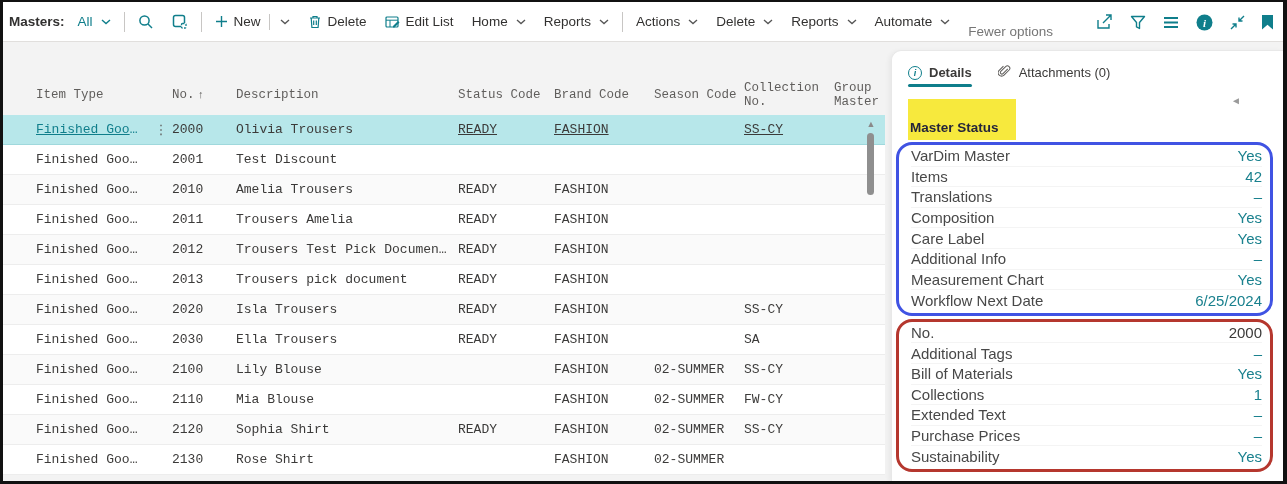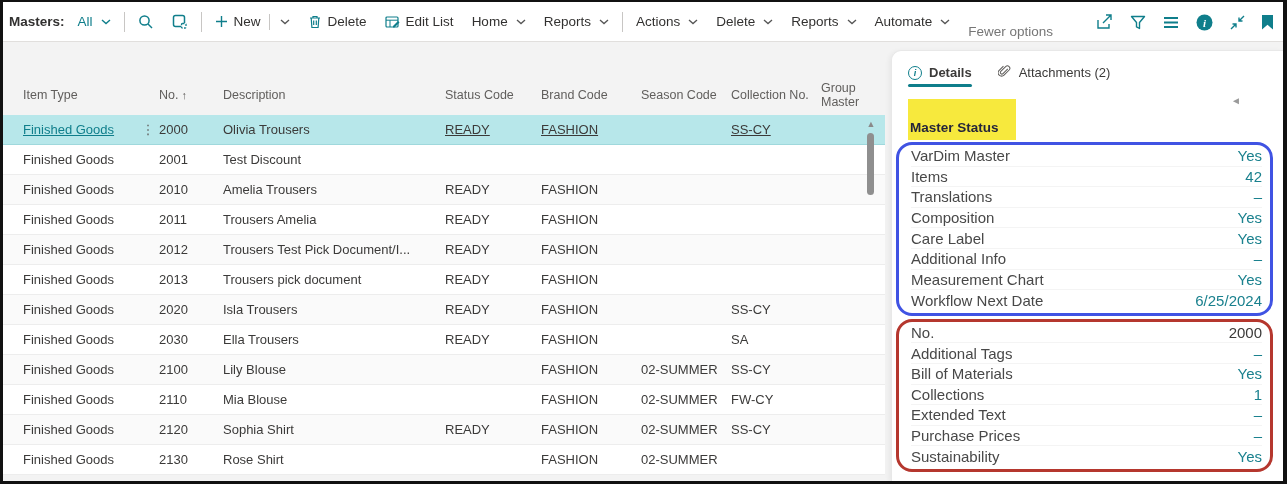--- a/index.html
+++ b/index.html
@@ -22,21 +22,21 @@
   .chev { display:inline-block; margin-left:2px; }
   .chev svg { display:block; }
   .split-sep { width:1px; height:16px; background:#c8c6c4; margin:0 2px; }
   .tb-icons { position:absolute; right:10px; top:0; height:40px; display:flex; align-items:center; gap:17px; }
   .tb-icons .icon-btn { cursor:pointer; display:flex; align-items:center; }
   .bookmark { width:11px; height:15px; background:#0f7e8b; clip-path:polygon(0 0,100% 0,100% 100%,50% 68%,0 100%); }
   
   .table-wrap { position:absolute; left:0; top:40px; width:882px; bottom:0; }
   .grid-row {
     display:grid; grid-template-columns:114px 22px 64px 222px 96px 100px 90px 90px 1fr;
-    padding-left:20px; align-items:center;
+    padding-left:33px; align-items:center;font-family:Liberation Mono, monospace;
   }
   .thead { margin-top:33px; height:40px; font-size:12.5px; color:#605e5c; }
   .thead .th { cursor:pointer; padding-right:6px; }
   .tbody { background:#fff; }
   .trow { height:30px; font-size:13px; color:#3b3a39; background:#fff; border-bottom:1px solid #ededed; cursor:pointer; }
   .trow.alt { background:#fafafa; }
   .trow.selected { background:#b7e7ea; border-bottom:1px solid #9fd8dc; }
   .trow .cell { overflow:hidden; text-overflow:ellipsis; white-space:nowrap; padding-right:6px; }
   .trow.selected .cell.link-teal { color:#0f7e8b; text-decoration:underline; }
   .trow.selected .cell.link-dark { text-decoration:underline; }
@@ -383,21 +383,21 @@
       <span class="fb-tab active">
         <span class="info-circle">i</span>
         <span>Details</span>
       </span>
       <span class="fb-tab">
         <span>
             <svg width="14" height="15">
               <path d="M11.5 4.5l-5.6 5.6a1.8 1.8 0 01-2.6-2.6L9 1.8a2.9 2.9 0 014.1 4.1l-6 6a4 4 0 01-5.7-5.7l5-5" stroke="#5f5d5b" stroke-width="1.2" fill="none" transform="scale(0.85)"></path>
             </svg>
           </span>
-        <span>Attachments (2)</span>
+        <span>Attachments (0)</span>
       </span>
     </div>
 
     <div class="section-title">Master Status</div>
 
     <div class="ann-box blue">
       <div id="status-fields">
           <div class="field-row">
             <span class="field-label">VarDim Master</span>
             <span class="field-value">Yes</span>

